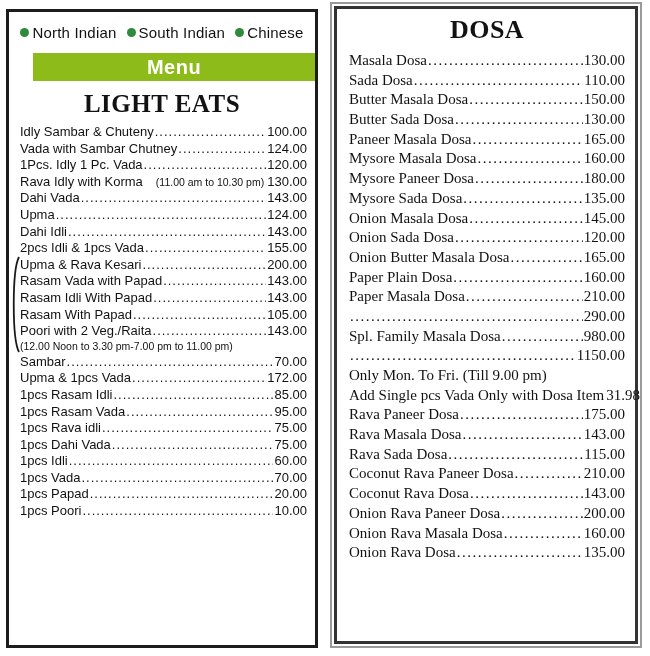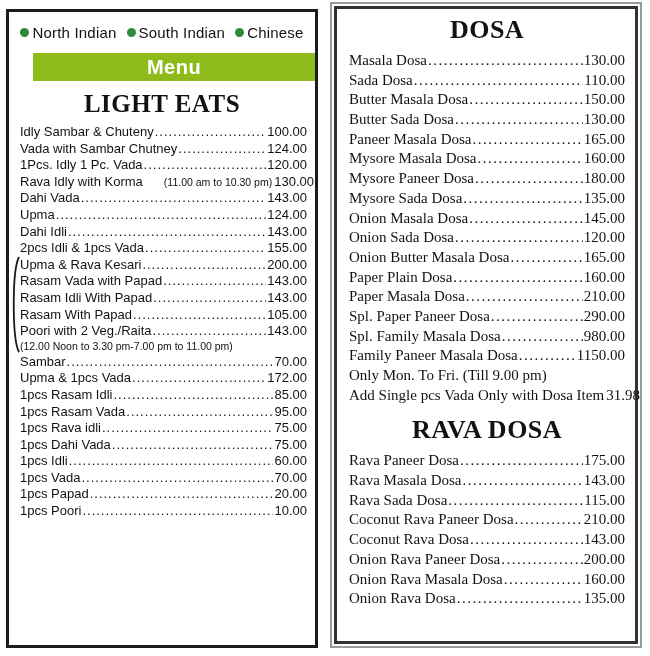--- a/index.html
+++ b/index.html
@@ -12,21 +12,21 @@
   .cuisine-row{height:41px;display:flex;align-items:center;justify-content:center;gap:10px;
                font-size:15px;letter-spacing:.2px;}
   .cuisine{display:flex;align-items:center;gap:3px;white-space:nowrap;}
   .bullet{width:9px;height:9px;border-radius:50%;background:#2e8b3c;flex:0 0 auto;}
   .menu-bar{height:28px;background:#8dbc1a;display:flex;align-items:center;justify-content:center;margin-left:24px;}
   .menu-bar span{color:#ffffff;font-weight:bold;font-size:20px;letter-spacing:.5px;}
   .light-eats{margin:9px 0 4px 0;text-align:center;font-family:"Liberation Serif",serif;
               font-weight:bold;font-size:25px;letter-spacing:.5px;}
   .left-list{position:relative;padding:2px 8px 0 11px;}
   .lrow{display:flex;align-items:baseline;height:16.6px;font-size:13px;line-height:16.6px;}
-  .lrow .note{font-size:10.5px;margin-left:21px;white-space:nowrap;}
+  .lrow .note{font-size:10.5px;margin-left:13px;white-space:nowrap;}
   .lrow.small{height:14px;font-size:10.5px;line-height:13px;}
   .nm{white-space:nowrap;}
   .dots{flex:1;overflow:hidden;white-space:nowrap;margin:0 1px;}
   .dots::after{content:"....................................................................................................";letter-spacing:1px;}
   .pr{white-space:nowrap;}
   .brace{position:absolute;left:1px;top:134px;width:10px;height:97px;}
 
   
   .right-panel{position:absolute;left:330px;top:2px;width:312px;height:646px;
                border:2px solid #9a9a9a;box-sizing:border-box;padding:2px;background:#fff;}
@@ -253,43 +253,40 @@
           <span class="nm">Paper Plain Dosa</span>
           <span class="dots"></span>
           <span class="pr">160.00</span>
         </div>
         <div class="rrow">
           <span class="nm">Paper Masala Dosa</span>
           <span class="dots"></span>
           <span class="pr">210.00</span>
         </div>
         <div class="rrow">
-          <span class="nm">Spl. Paper Paneer Dosa</span>
           <span class="dots"></span>
           <span class="pr">290.00</span>
         </div>
         <div class="rrow">
           <span class="nm">Spl. Family Masala Dosa</span>
           <span class="dots"></span>
           <span class="pr">980.00</span>
         </div>
         <div class="rrow">
-          <span class="nm">Family Paneer Masala Dosa</span>
           <span class="dots"></span>
           <span class="pr">1150.00</span>
         </div>
         <div class="rrow noprice">
           <span class="nm">Only Mon. To Fri. (Till 9.00 pm)</span>
         </div>
         <div class="rrow">
           <span class="nm">Add Single pcs Vada Only with Dosa Item</span>
           <span class="dots"></span>
           <span class="pr">31.98</span>
         </div>
-        <h2 class="sec-title second">RAVA DOSA</h2>
         <div class="rrow">
           <span class="nm">Rava Paneer Dosa</span>
           <span class="dots"></span>
           <span class="pr">175.00</span>
         </div>
         <div class="rrow">
           <span class="nm">Rava Masala Dosa</span>
           <span class="dots"></span>
           <span class="pr">143.00</span>
         </div>

